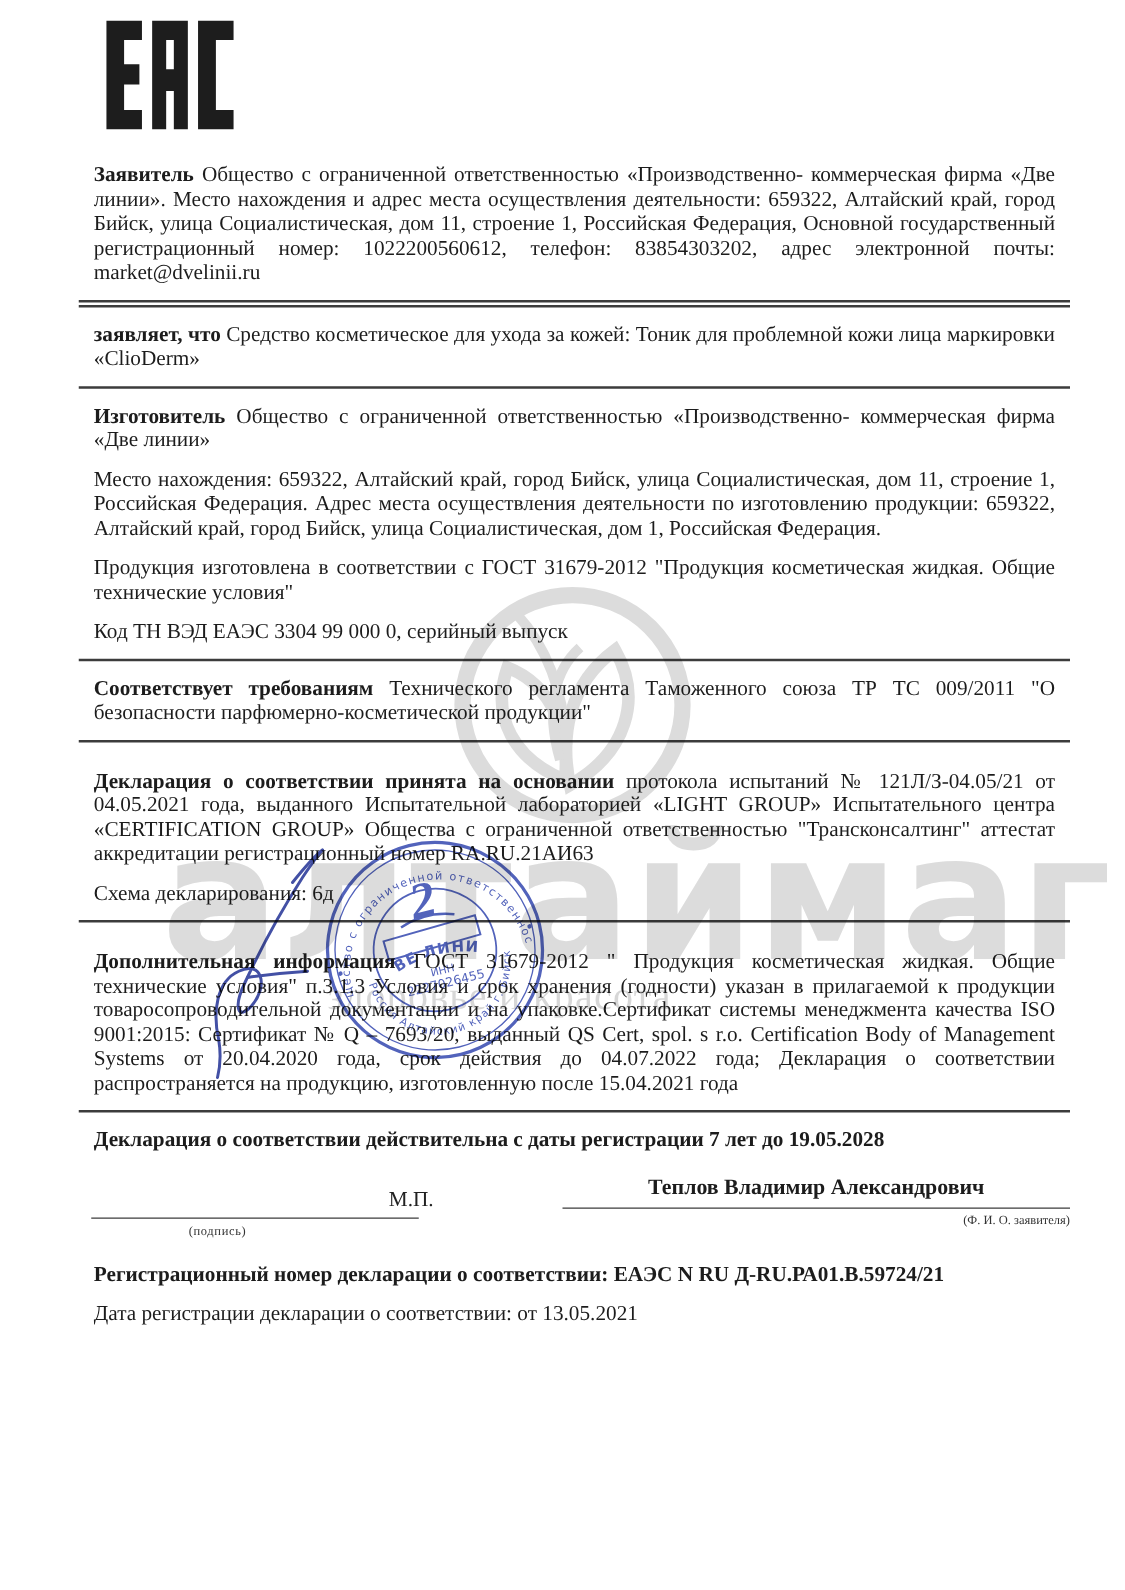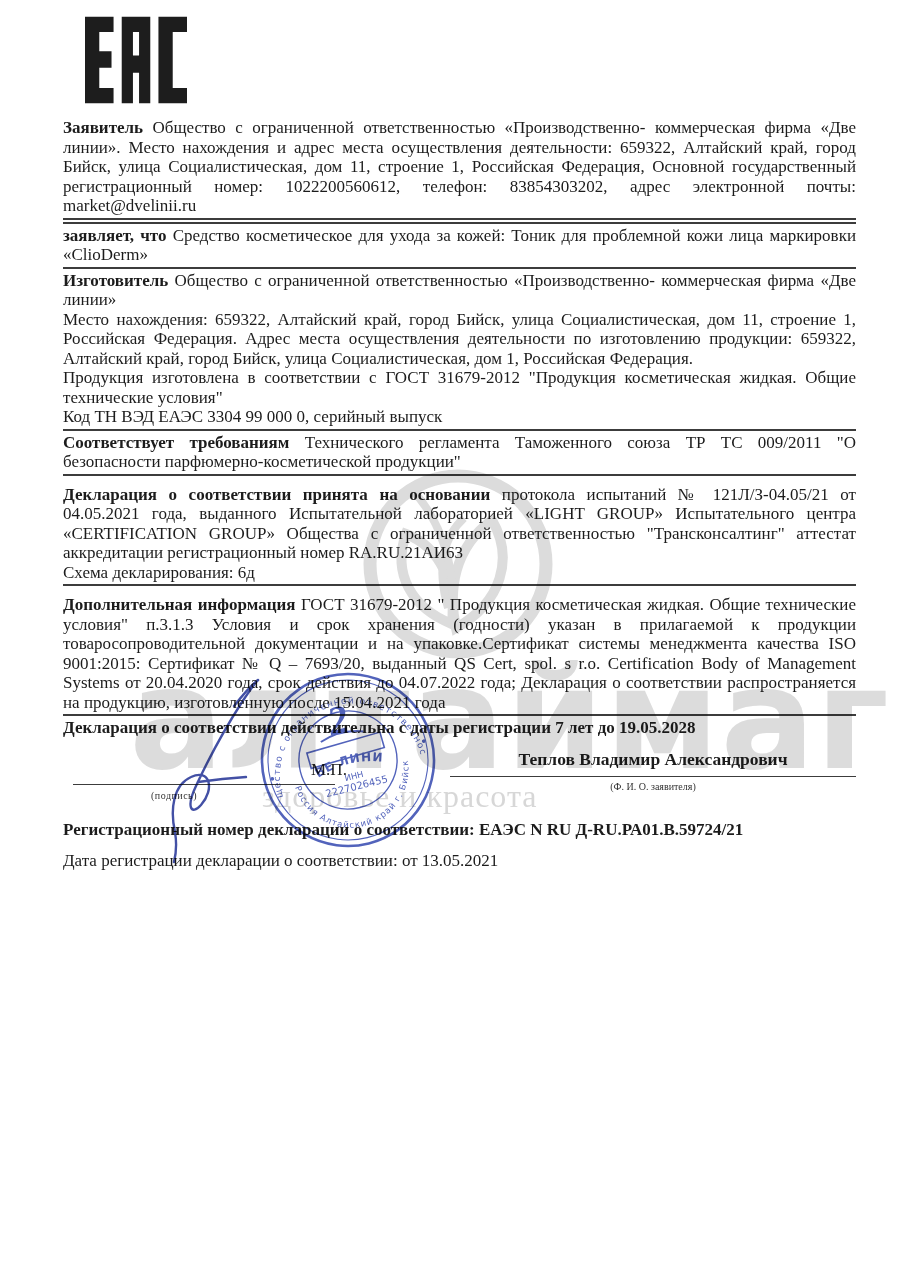--- a/index.html
+++ b/index.html
@@ -11,34 +11,34 @@
   .eac-logo{position:absolute;left:85px;top:16px;width:102px;height:88px;}
   .doc-title{
     position:absolute;left:195px;top:24px;width:670px;text-align:center;
     font-weight:bold;font-size:24px;line-height:30px;letter-spacing:0.5px;color:#161616;
   }
   
   .body{
     position:absolute;left:63px;top:118px;width:793px;
     font-size:17px;line-height:19.5px;
   }
-  .body p{margin:0;text-align:justify;}
+  .body p{margin:12px;text-align:justify;}
   .body p.nj{text-align:left;}
   b.lead{font-weight:bold;}
   .rule{border:none;border-top:2px solid #3c3c3c;height:0;margin:2px 0 2px 0;}
   .gap{height:7px;}
   .validity{font-weight:bold;margin-top:2px;}
   
   .sigrow{position:relative;height:62px;margin-top:6px;}
   .sig-line{position:absolute;left:10px;top:40px;width:262px;border-top:1.5px solid #3c3c3c;}
   .sig-caption{position:absolute;left:88px;top:42px;font-size:10px;letter-spacing:0.5px;color:#333;}
   .mp{position:absolute;left:248px;top:16px;font-size:17px;color:#222;}
   .fio{position:absolute;left:387px;top:6px;width:406px;text-align:center;font-size:17.5px;font-weight:bold;}
   .fio-line{position:absolute;left:387px;top:32px;width:406px;border-top:1.5px solid #3c3c3c;}
-  .fio-caption{position:absolute;left:387px;top:33px;width:406px;text-align:center;font-size:10px;color:#333;}
+  .fio-caption{position:absolute;left:387px;top:33px;width:406px;text-align:right;font-size:10px;color:#333;}
   .regline{font-weight:bold;margin-top:14px !important;text-align:left !important;}
   .dateline{font-weight:normal;margin-top:12px !important;text-align:left !important;}
   
   .overlay{position:absolute;pointer-events:none;}
   .emblem{left:352px;top:458px;width:212px;height:212px;opacity:.5;mix-blend-mode:multiply;z-index:6;}
   .stamp{left:254px;top:666px;width:188px;height:188px;opacity:.88;mix-blend-mode:multiply;z-index:4;}
   .signature-svg{left:138px;top:672px;width:150px;height:195px;opacity:.9;mix-blend-mode:multiply;z-index:4;}
   .wm-brand{
     left:120px;top:650px;width:770px;text-align:right;z-index:7;mix-blend-mode:multiply;
     font-family:"DejaVu Sans", sans-serif;font-weight:bold;font-size:140px;line-height:1;

